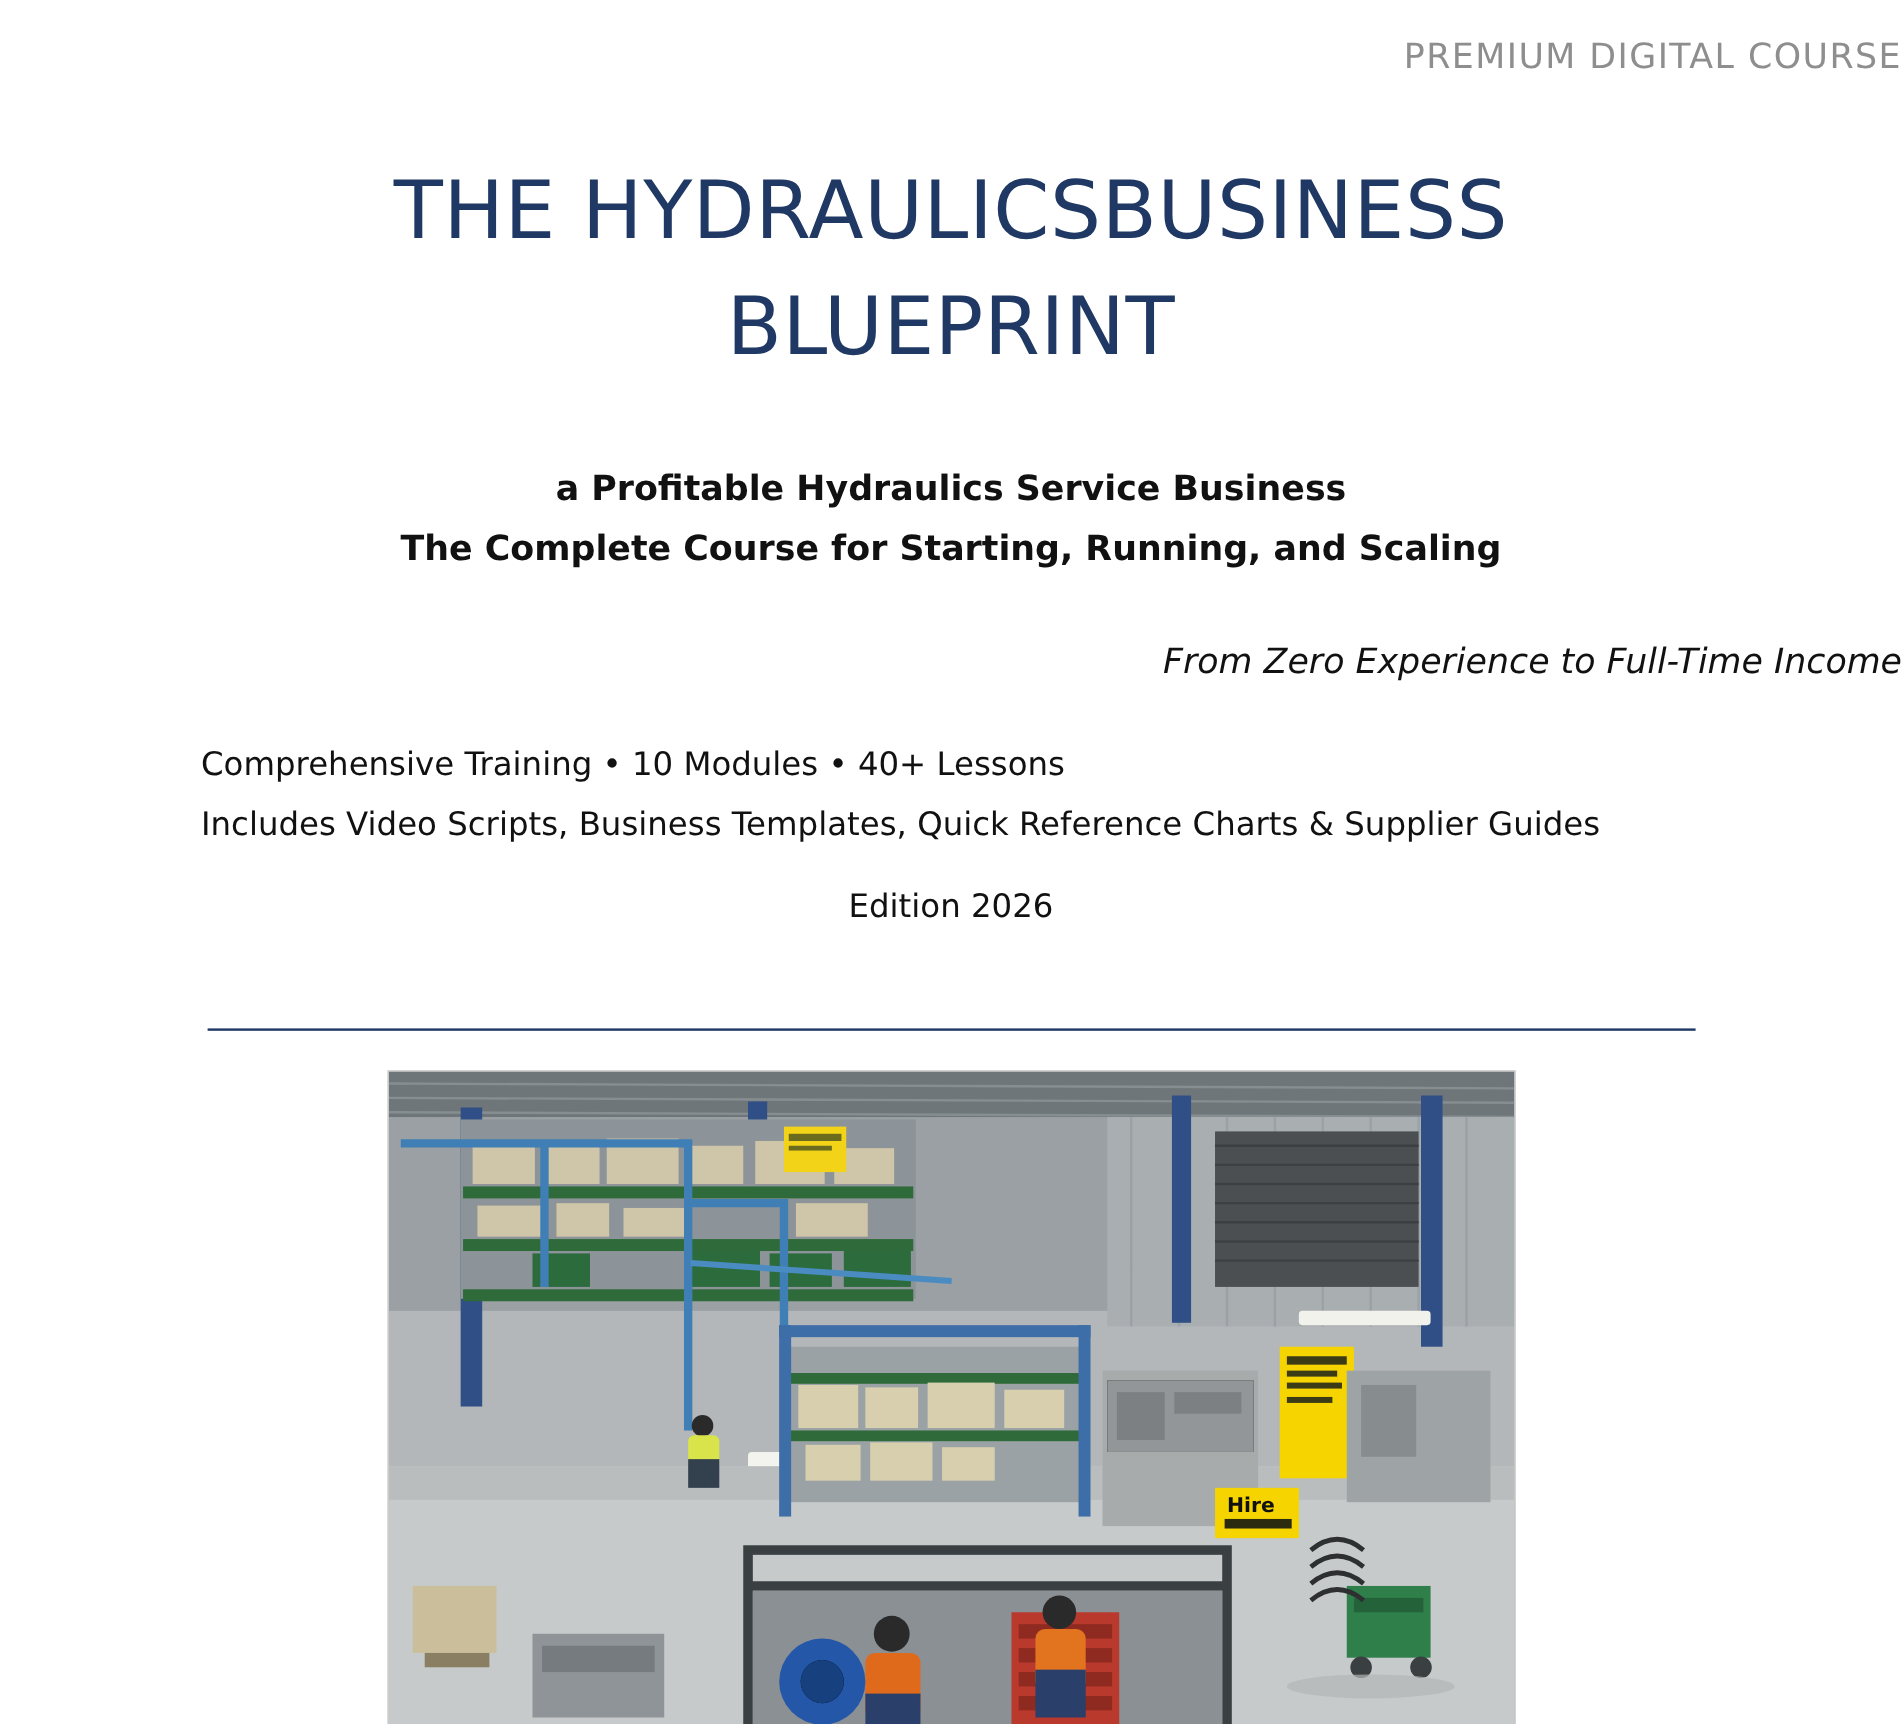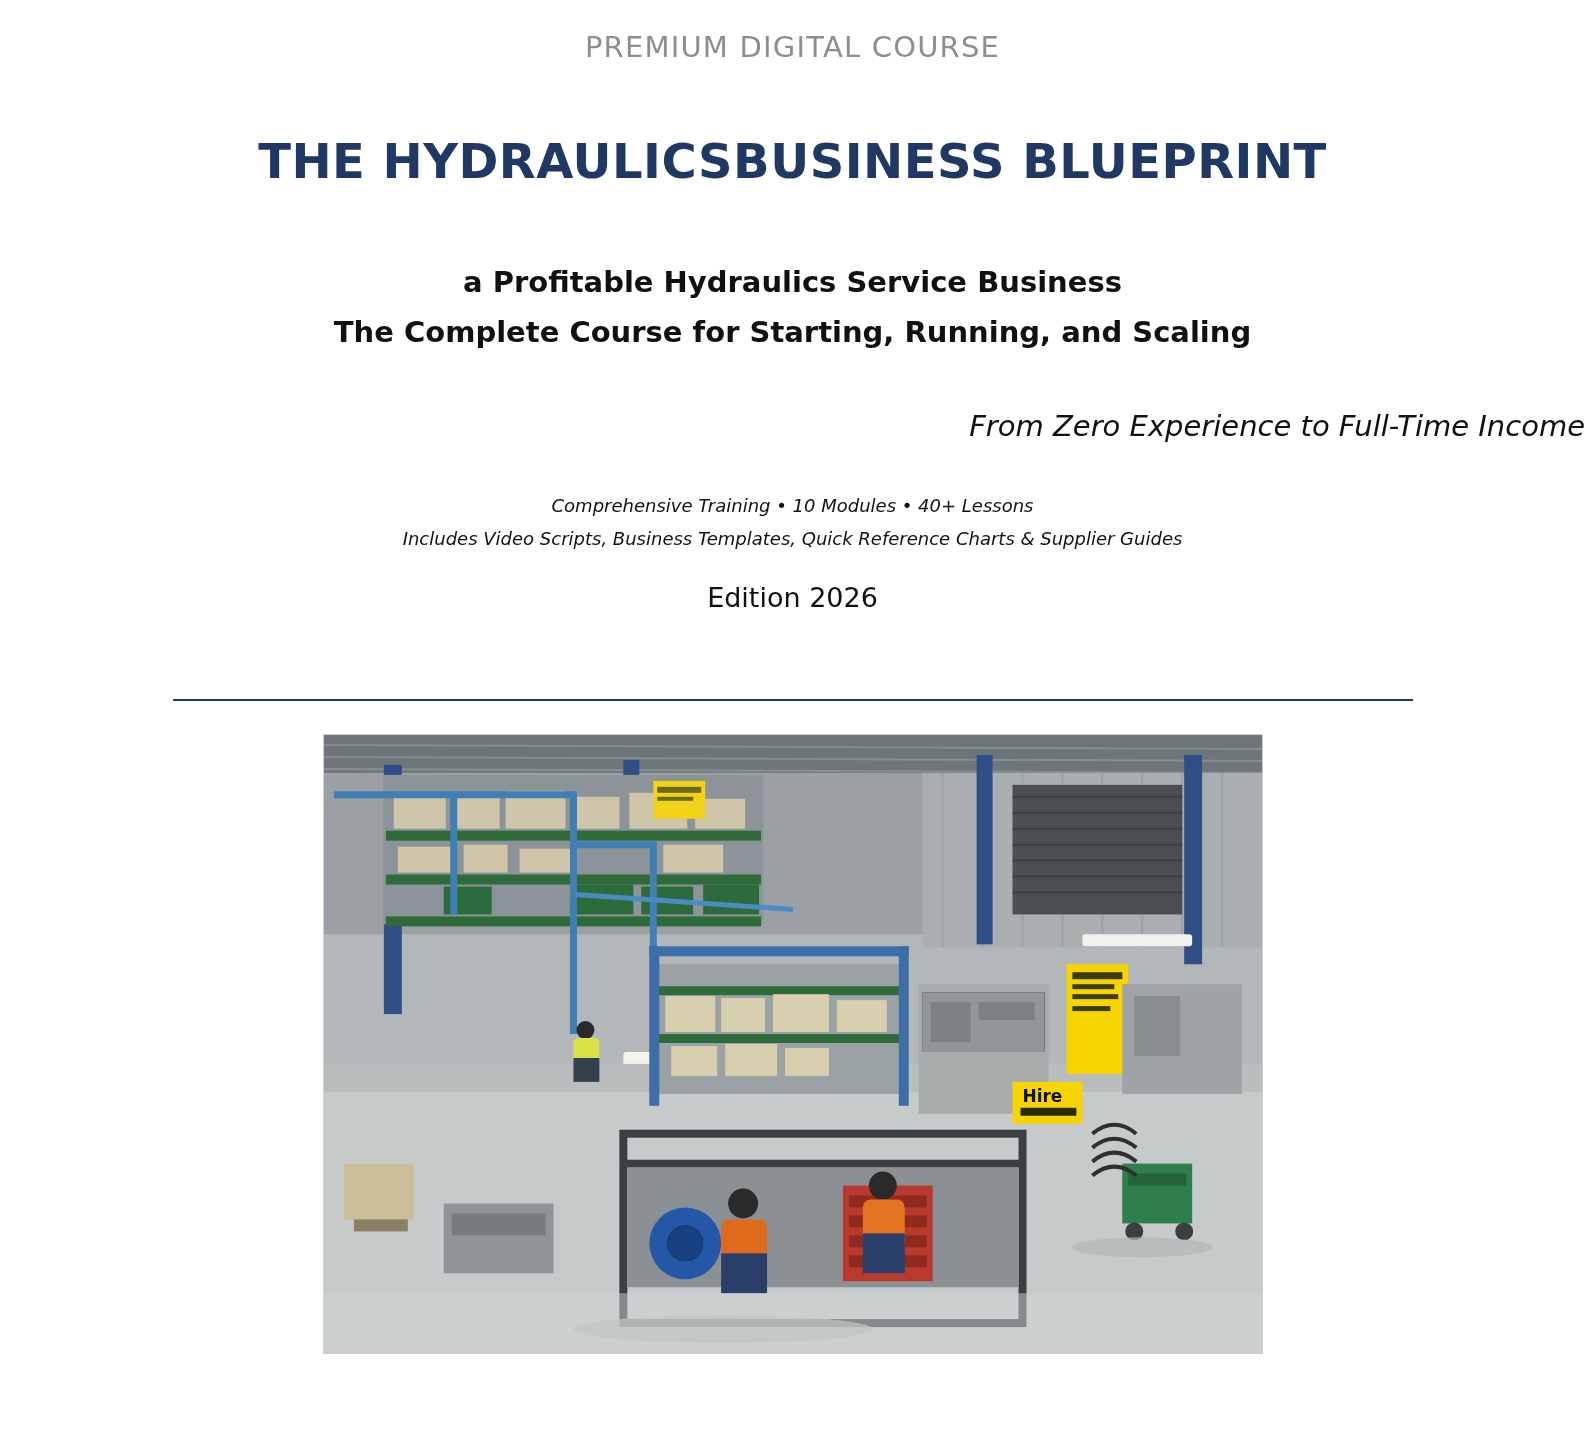--- a/index.html
+++ b/index.html
@@ -13,32 +13,32 @@
     font-family: "DejaVu Sans", "Liberation Sans", sans-serif;
     color: #1a1a1a;
     overflow-x: hidden;
   }
   .page {
     width: 1585px;
     box-sizing: border-box;
     padding: 0;
   }
   .eyebrow {
-    text-align: center;
+    text-align: right;
     font-size: 29px;
     letter-spacing: 1.2px;
     color: #8e8e8e;
     font-weight: 400;
     margin: 30px 0 0 0;
     line-height: 1.2;
   }
   .main-title {
     text-align: center;
-    font-size: 48px;
-    font-weight: 700;
+    font-size: 67px;
+    font-weight: 400;
     color: #1f3864;
     letter-spacing: 0.5px;
     line-height: 1.45;
     margin: 62px auto 0 auto;
     max-width: 1300px;
   }
   .subtitle {
     text-align: center;
     font-size: 29px;
     font-weight: 700;
@@ -49,28 +49,26 @@
   }
   .tagline {
     text-align: right;
     font-size: 29px;
     font-style: italic;
     color: #111111;
     margin: 48px auto 0 auto;
     line-height: 1.4;
   }
   .meta {
-    text-align: center;
-    font-size: 18px;
+    font-size: 27px;
     color: #111111;
     line-height: 1.85;
     margin: 42px auto 0 auto;
     max-width: 1250px;
     font-weight: 400;
-    font-style: italic;
   }
   .edition {
     text-align: center;
     font-size: 27px;
     color: #111111;
     margin: 24px auto 0 auto;
     line-height: 1.4;
   }
   .divider {
     width: 1240px;

